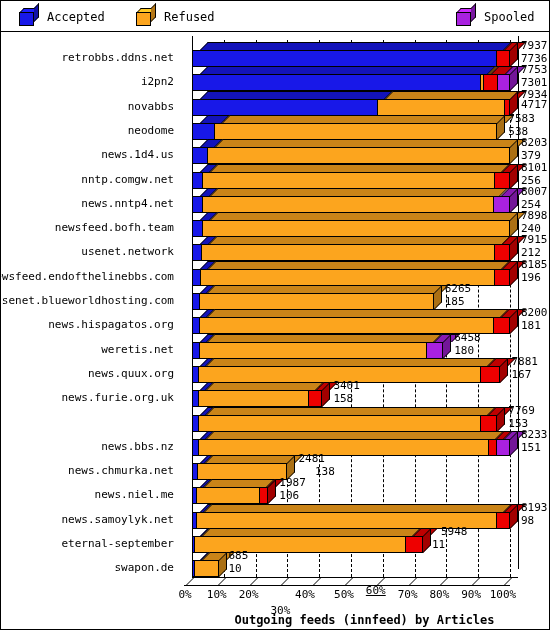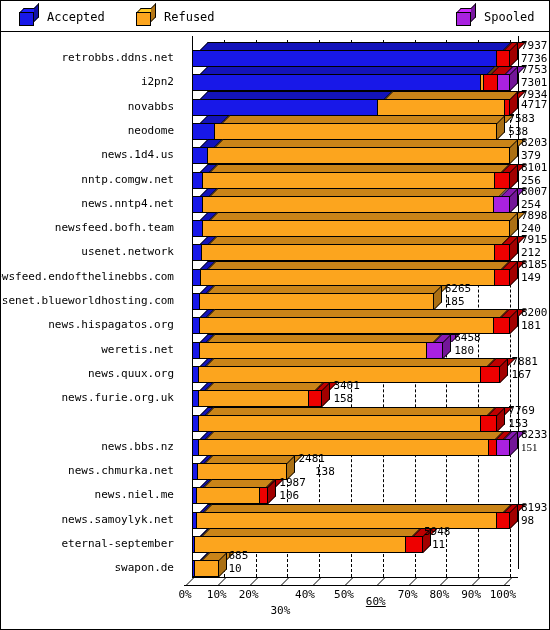--- a/index.html
+++ b/index.html
@@ -182,21 +182,21 @@
         <div class="vlab" style="left: 341px; top: 202.4px;">7915</div>
         <div class="vlab" style="left: 341px; top: 215.4px;">212</div>
         <div class="seg" style="left: 12px; top: 236.7px; width: 8.632px; background: rgb(24, 24, 232);"></div>
         <div class="captop" style="left: 20px; top: 228.7px; width: 7.632px; height: 8px; background: rgb(19, 19, 186);"></div>
         <div class="seg" style="left: 19.632px; top: 236.7px; width: 295.468px; background: rgb(252, 165, 30);"></div>
         <div class="captop" style="left: 27.632px; top: 228.7px; width: 294.468px; height: 8px; background: rgb(202, 132, 24);"></div>
         <div class="seg last" style="left: 314.1px; top: 236.7px; width: 15.9px; background: rgb(238, 0, 0);"></div>
         <div class="captop" style="left: 322.1px; top: 228.7px; width: 15.9px; height: 8px; background: rgb(190, 0, 0);"></div>
         <div class="capside" style="left: 330px; top: 236.7px; background: rgb(162, 0, 0);"></div>
         <div class="vlab" style="left: 341px; top: 226.7px;">8185</div>
-        <div class="vlab" style="left: 341px; top: 239.7px;">149</div>
+        <div class="vlab" style="left: 341px; top: 239.7px;">196</div>
         <div class="seg" style="left: 12px; top: 261px; width: 8.2504px; background: rgb(24, 24, 232);"></div>
         <div class="captop" style="left: 20px; top: 253px; width: 7.2504px; height: 8px; background: rgb(19, 19, 186);"></div>
         <div class="seg last" style="left: 19.2504px; top: 261px; width: 234.43px; background: rgb(252, 165, 30);"></div>
         <div class="captop" style="left: 27.2504px; top: 253px; width: 234.43px; height: 8px; background: rgb(202, 132, 24);"></div>
         <div class="capside" style="left: 253.68px; top: 261px; background: rgb(171, 112, 20);"></div>
         <div class="vlab" style="left: 264.68px; top: 251px;">6265</div>
         <div class="vlab" style="left: 264.68px; top: 264px;">185</div>
         <div class="seg" style="left: 12px; top: 285.3px; width: 7.996px; background: rgb(24, 24, 232);"></div>
         <div class="captop" style="left: 20px; top: 277.3px; width: 6.996px; height: 8px; background: rgb(19, 19, 186);"></div>
         <div class="seg" style="left: 18.996px; top: 285.3px; width: 294.514px; background: rgb(252, 165, 30);"></div>
@@ -245,21 +245,21 @@
         <div class="seg" style="left: 12px; top: 406.8px; width: 6.724px; background: rgb(24, 24, 232);"></div>
         <div class="captop" style="left: 20px; top: 398.8px; width: 5.724px; height: 8px; background: rgb(19, 19, 186);"></div>
         <div class="seg" style="left: 17.724px; top: 406.8px; width: 291.016px; background: rgb(252, 165, 30);"></div>
         <div class="captop" style="left: 25.724px; top: 398.8px; width: 290.016px; height: 8px; background: rgb(202, 132, 24);"></div>
         <div class="seg" style="left: 307.74px; top: 406.8px; width: 8.95px; background: rgb(238, 0, 0);"></div>
         <div class="captop" style="left: 315.74px; top: 398.8px; width: 7.95px; height: 8px; background: rgb(190, 0, 0);"></div>
         <div class="seg last" style="left: 315.69px; top: 406.8px; width: 14.31px; background: rgb(169, 33, 224);"></div>
         <div class="captop" style="left: 323.69px; top: 398.8px; width: 14.31px; height: 8px; background: rgb(135, 26, 179);"></div>
         <div class="capside" style="left: 330px; top: 406.8px; background: rgb(115, 22, 152);"></div>
         <div class="vlab" style="left: 341px; top: 396.8px;">8233</div>
-        <div class="vlab" style="left: 341px; top: 409.8px; font-family: Liberation Serif, serif;">151</div>
+        <div class="vlab" style="left: 341px; top: 409.8px;">151</div>
         <div class="seg" style="left: 12px; top: 431.1px; width: 6.247px; background: rgb(24, 24, 232);"></div>
         <div class="captop" style="left: 20px; top: 423.1px; width: 5.247px; height: 8px; background: rgb(19, 19, 186);"></div>
         <div class="seg last" style="left: 17.247px; top: 431.1px; width: 90.153px; background: rgb(252, 165, 30);"></div>
         <div class="captop" style="left: 25.247px; top: 423.1px; width: 90.153px; height: 8px; background: rgb(202, 132, 24);"></div>
         <div class="capside" style="left: 107.4px; top: 431.1px; background: rgb(171, 112, 20);"></div>
         <div class="vlab" style="left: 118.4px; top: 421.1px;">2481</div>
         <div class="vlab" style="left: 135px; top: 434.1px;">138</div>
         <div class="seg" style="left: 12px; top: 455.4px; width: 5.04496px; background: rgb(24, 24, 232);"></div>
         <div class="captop" style="left: 20px; top: 447.4px; width: 4.04496px; height: 8px; background: rgb(19, 19, 186);"></div>
         <div class="seg" style="left: 16.045px; top: 455.4px; width: 64.1166px; background: rgb(252, 165, 30);"></div>
@@ -278,21 +278,21 @@
         <div class="capside" style="left: 330px; top: 479.7px; background: rgb(162, 0, 0);"></div>
         <div class="vlab" style="left: 341px; top: 469.7px;">8193</div>
         <div class="vlab" style="left: 341px; top: 482.7px;">98</div>
         <div class="seg" style="left: 12px; top: 504px; width: 3px; background: rgb(24, 24, 232);"></div>
         <div class="captop" style="left: 20px; top: 496px; width: 2px; height: 8px; background: rgb(19, 19, 186);"></div>
         <div class="seg" style="left: 14px; top: 504px; width: 212.33px; background: rgb(252, 165, 30);"></div>
         <div class="captop" style="left: 22px; top: 496px; width: 211.33px; height: 8px; background: rgb(202, 132, 24);"></div>
         <div class="seg last" style="left: 225.33px; top: 504px; width: 17.172px; background: rgb(238, 0, 0);"></div>
         <div class="captop" style="left: 233.33px; top: 496px; width: 17.172px; height: 8px; background: rgb(190, 0, 0);"></div>
         <div class="capside" style="left: 242.502px; top: 504px; background: rgb(162, 0, 0);"></div>
-        <div class="vlab" style="left: 244px; top: 494px;">5948</div>
+        <div class="vlab" style="left: 261px; top: 494px;">5948</div>
         <div class="vlab" style="left: 251.96px; top: 507px;">11</div>
         <div class="seg" style="left: 12px; top: 528.3px; width: 3px; background: rgb(24, 24, 232);"></div>
         <div class="captop" style="left: 20px; top: 520.3px; width: 2px; height: 8px; background: rgb(19, 19, 186);"></div>
         <div class="seg last" style="left: 14px; top: 528.3px; width: 25.0584px; background: rgb(252, 165, 30);"></div>
         <div class="captop" style="left: 22px; top: 520.3px; width: 25.0584px; height: 8px; background: rgb(202, 132, 24);"></div>
         <div class="capside" style="left: 39.0584px; top: 528.3px; background: rgb(171, 112, 20);"></div>
         <div class="vlab" style="left: 48.44px; top: 518.3px;">685</div>
         <div class="vlab" style="left: 48.44px; top: 531.3px;">10</div>
         <div style="position: absolute; left: 0px; top: 545.3px; width: 369px; height: 60px;">
           <div style="position: absolute; left: 4px; top: 8px; width: 326px; height: 1px; background: rgb(0, 0, 0);"></div>
@@ -303,27 +303,28 @@
           <div class="xlab" style="left: 36.8px; top: 12px;">10%</div>
           <div style="position: absolute; left: 68.6px; top: 1px; width: 1px; height: 8px; background: rgb(0, 0, 0); transform: skewX(-45deg); transform-origin: left bottom;"></div>
           <div class="xlab" style="left: 68.6px; top: 12px;">20%</div>
           <div style="position: absolute; left: 100.4px; top: 1px; width: 1px; height: 8px; background: rgb(0, 0, 0); transform: skewX(-45deg); transform-origin: left bottom;"></div>
           <div class="xlab" style="left: 100.4px; top: 28px;">30%</div>
           <div style="position: absolute; left: 132.2px; top: 1px; width: 1px; height: 8px; background: rgb(0, 0, 0); transform: skewX(-45deg); transform-origin: left bottom;"></div>
           <div class="xlab" style="left: 125px; top: 12px;">40%</div>
           <div style="position: absolute; left: 164px; top: 1px; width: 1px; height: 8px; background: rgb(0, 0, 0); transform: skewX(-45deg); transform-origin: left bottom;"></div>
           <div class="xlab" style="left: 164px; top: 12px;">50%</div>
           <div style="position: absolute; left: 195.8px; top: 1px; width: 1px; height: 8px; background: rgb(0, 0, 0); transform: skewX(-45deg); transform-origin: left bottom;"></div>
-          <div class="xlab" style="left: 195.8px; top: 19px; text-decoration: underline;">60%</div>
+          <div class="xlab" style="left: 195.8px; top: 8px; text-decoration: underline;">60%</div>
           <div style="position: absolute; left: 227.6px; top: 1px; width: 1px; height: 8px; background: rgb(0, 0, 0); transform: skewX(-45deg); transform-origin: left bottom;"></div>
           <div class="xlab" style="left: 227.6px; top: 12px;">70%</div>
           <div style="position: absolute; left: 259.4px; top: 1px; width: 1px; height: 8px; background: rgb(0, 0, 0); transform: skewX(-45deg); transform-origin: left bottom;"></div>
           <div class="xlab" style="left: 259.4px; top: 12px;">80%</div>
           <div style="position: absolute; left: 291.2px; top: 1px; width: 1px; height: 8px; background: rgb(0, 0, 0); transform: skewX(-45deg); transform-origin: left bottom;"></div>
           <div class="xlab" style="left: 291.2px; top: 12px;">90%</div>
           <div style="position: absolute; left: 323px; top: 1px; width: 1px; height: 8px; background: rgb(0, 0, 0); transform: skewX(-45deg); transform-origin: left bottom;"></div>
           <div class="xlab" style="left: 323px; top: 12px;">100%</div>
         </div>
       </div>
     <div id="xaxis-holder"></div>
   </div>
 
+  <div id="xtitle">Outgoing feeds (innfeed) by Articles</div>
 </div>
 
 </body></html>

